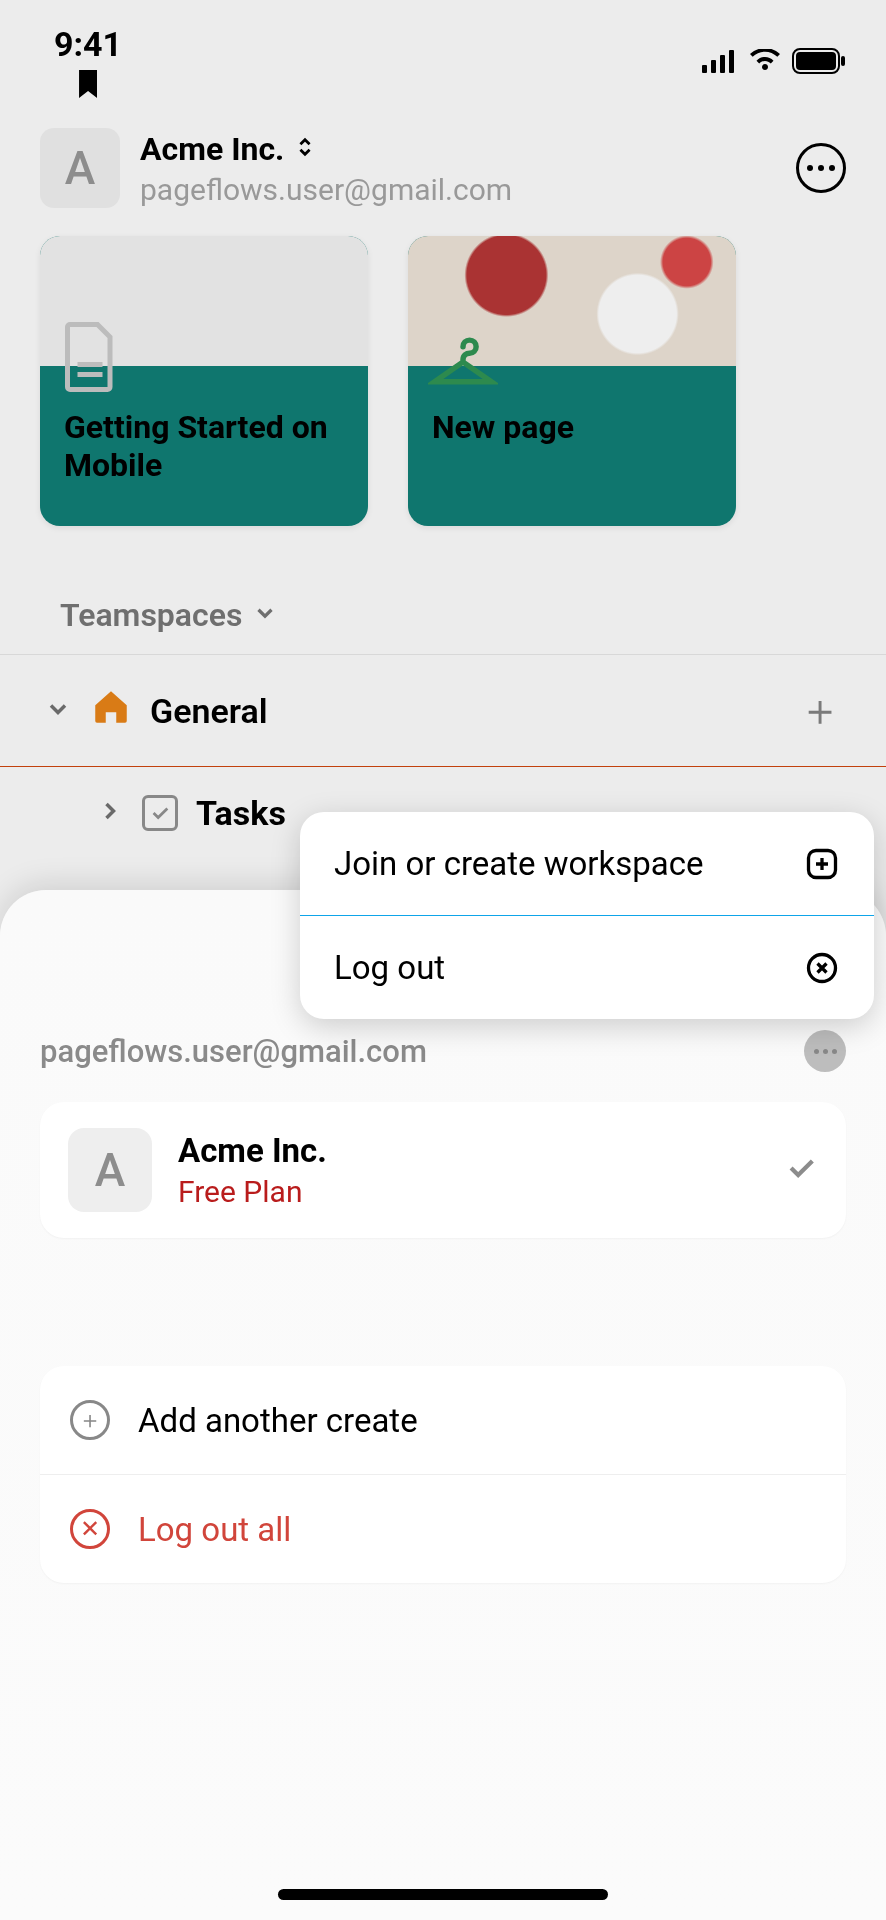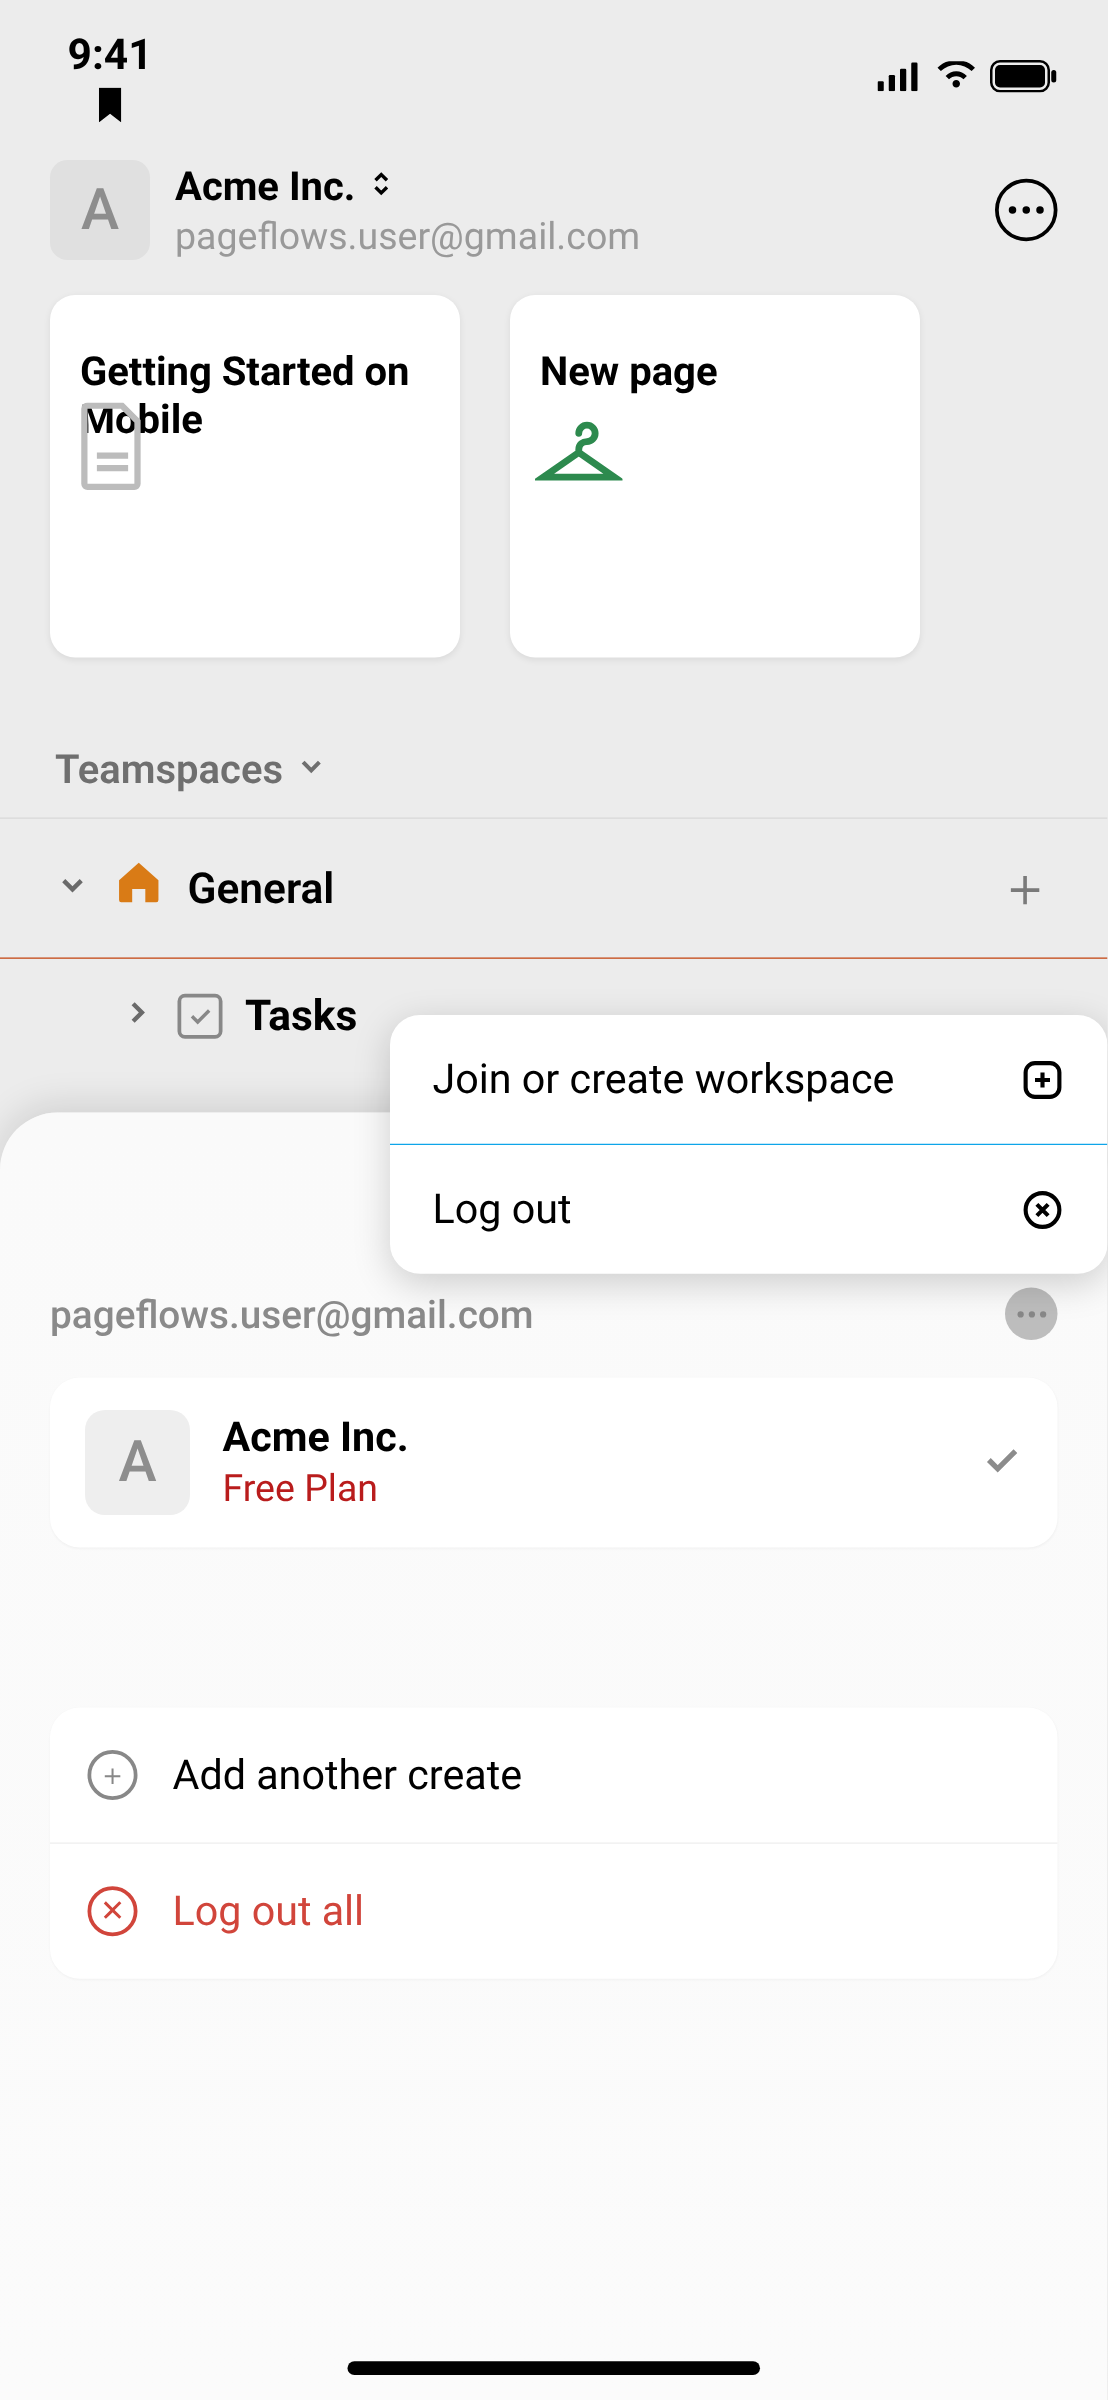--- a/index.html
+++ b/index.html
@@ -17,46 +17,46 @@
   .ws-info { margin-left:20px; flex:1; }
   .ws-name-row { display:flex; align-items:center; gap:10px; }
   .ws-name { font-size:32px; font-weight:700; }
   .updown-icon svg { width:22px; height:22px; }
   .ws-email { font-size:30px; color:#999; margin-top:4px; }
   .more-btn { width:50px; height:50px; border:3px solid #000; border-radius:50%; display:flex; align-items:center; justify-content:center; gap:5px; }
   .more-btn span { width:6px; height:6px; background:#000; border-radius:50%; }
 
   
   .cards { display:flex; gap:40px; padding-left:40px; height:290px; position:relative; }
-  .card { width:328px; border-radius:20px; background:#ffffff; box-shadow:0 2px 6px rgba(0,0,0,0.08); overflow:hidden; display:flex; }
+  .card { width:328px; border-radius:20px; background:#0f766e; box-shadow:0 2px 6px rgba(0,0,0,0.08); overflow:hidden; display:flex; flex-direction:column; }
   .card-cover { height:130px; background:#e2e2e2; position:relative; }
   .card-cover.spoons { background: radial-gradient(circle at 30% 30%, #a33 0 16%, transparent 17%),
                                     radial-gradient(circle at 70% 60%, #eee 0 16%, transparent 17%),
                                     radial-gradient(circle at 85% 20%, #c44 0 8%, transparent 9%),
                                     #ddd4c9; }
   .card-icon { position:absolute; bottom:-30px; left:20px; }
   .page-icon svg { width:60px; height:70px; }
   .hanger-icon svg { width:70px; height:60px; }
   .card-body { padding:42px 24px 20px; flex:1; }
   .card-title { font-size:32px; font-weight:700; line-height:1.2; }
   .card.peek { width:110px; }
 
   
-  .section-label { display:flex; align-items:flex-end; gap:10px; padding: 70px 44px 20px; font-size:32px; font-weight:600; color:#6f6f6f; }
+  .section-label { display:flex; align-items:flex-end; gap:10px; padding: 70px 60px 20px; font-size:32px; font-weight:600; color:#6f6f6f; }
   .chev-down svg { width:26px; height:26px; }
 
   .list-row { display:flex; align-items:center; padding:26px 44px; border-top:1px solid #d8d8d8; font-size:34px; font-weight:600; gap:18px; }
   .list-row .expand svg { width:28px; height:28px; }
   .home-icon svg { width:42px; height:42px; }
   .plus-icon { margin-left:auto; font-size:44px; color:#7a7a7a; font-weight:300; }
   .sub-row { padding-left: 96px; border-top:1px solid #c2410c; display:flex; align-items:center; gap:18px; padding-top:26px; padding-bottom:26px; font-size:34px; font-weight:700;}
   .chkbox { width:36px; height:36px; border:3px solid #888; border-radius:6px; display:flex; align-items:center; justify-content:center; }
 
   
-  .popup { position:absolute; top:812px; left:312px; width:574px; background:#fff; border-radius:24px; box-shadow:0 8px 30px rgba(0,0,0,0.18); overflow:hidden; z-index:40; }
+  .popup { position:absolute; top:812px; left:300px; width:574px; background:#fff; border-radius:24px; box-shadow:0 8px 30px rgba(0,0,0,0.18); overflow:hidden; z-index:40; }
   .popup-item { display:flex; align-items:center; justify-content:space-between; padding:32px 34px; font-size:33px; }
   .popup-item + .popup-item { border-top:1px solid #0ea5e9; }
   .popup-icon-box { width:36px; height:36px; }
 
   
   .sheet { position:absolute; left:0; right:0; top:890px; bottom:0; background:linear-gradient(#fafafa,#fbfbfb); border-top-left-radius:46px; border-top-right-radius:46px; box-shadow:0 -6px 30px rgba(0,0,0,0.12); padding:40px; z-index:30; }
   .sheet-header { display:flex; align-items:center; justify-content:space-between; padding: 100px 0 30px; }
   .sheet-email { font-size:31px; color:#8a8a8a; font-weight:500; }
   .dot-btn { width:42px; height:42px; border-radius:50%; background:#bdbdbd; display:flex; align-items:center; justify-content:center; gap:4px;}
   .dot-btn span{width:5px;height:5px;background:#888;border-radius:50%;}

